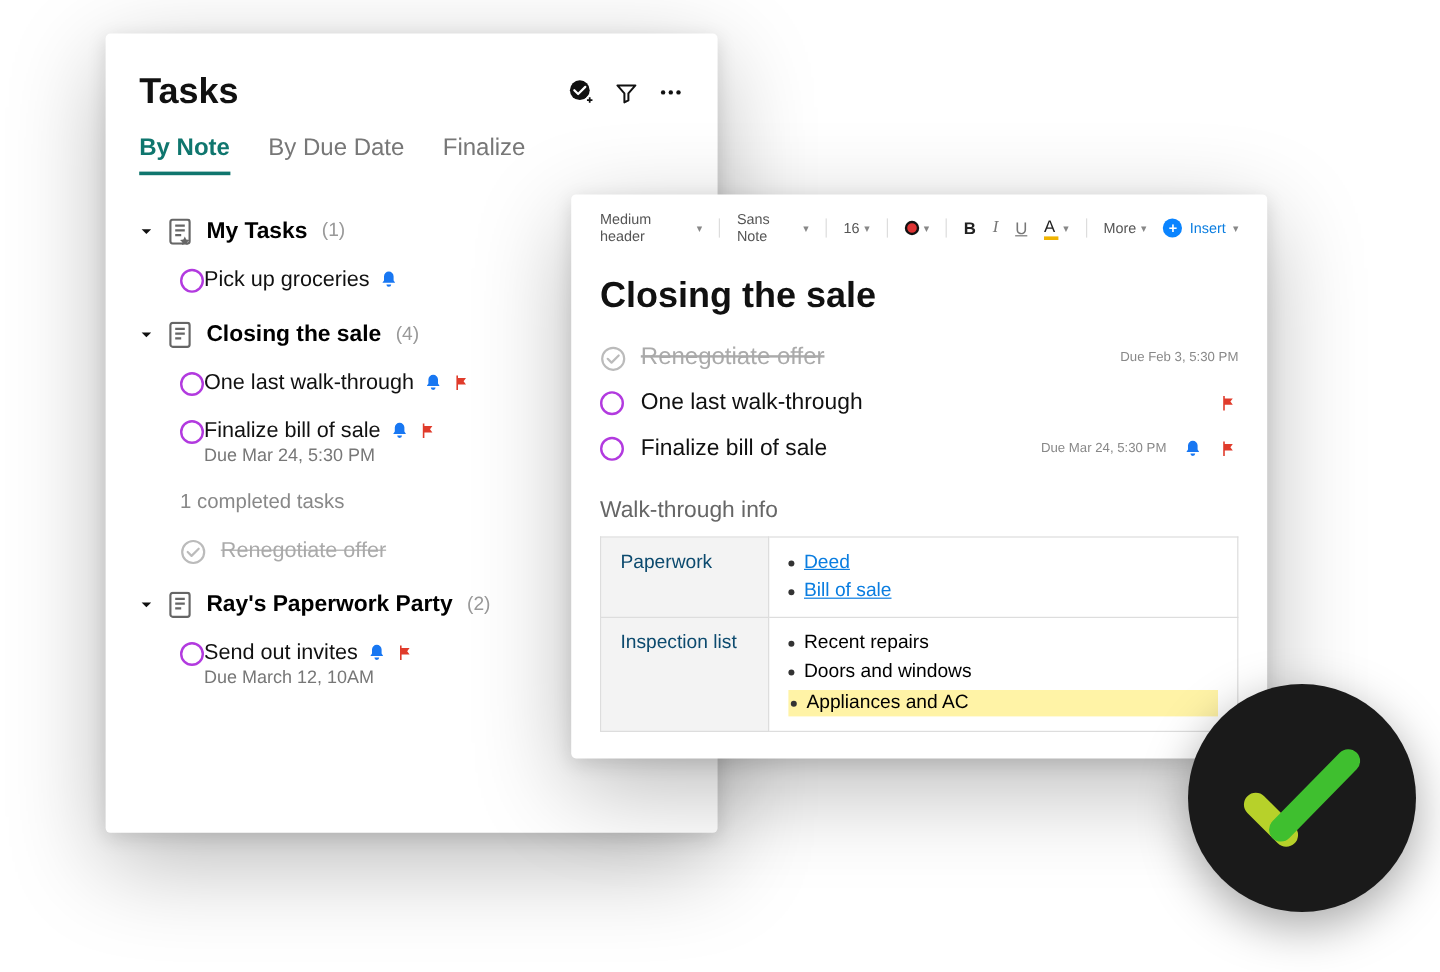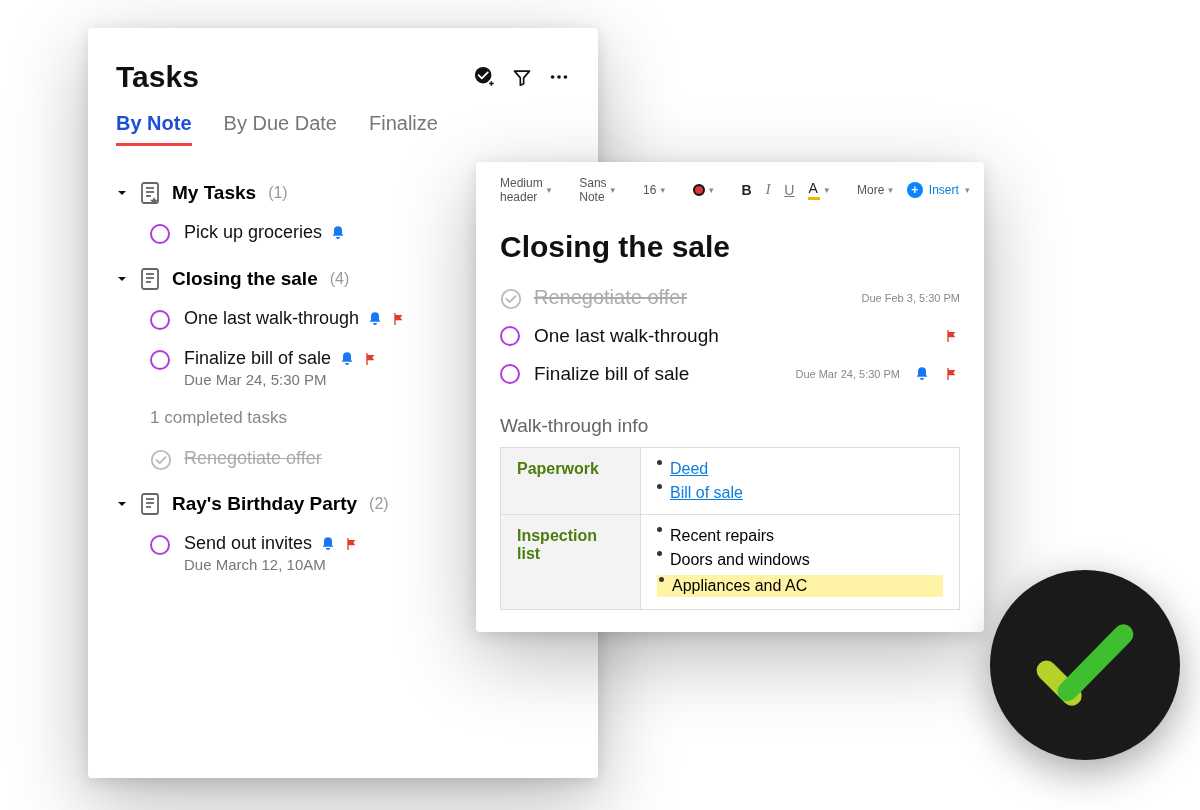--- a/index.html
+++ b/index.html
@@ -12,43 +12,43 @@
     overflow: hidden;
   }
   .panel {
     position: absolute;
     background: #fff;
     border-radius: 4px;
     box-shadow: 0 24px 80px rgba(0,0,0,0.28), 0 4px 16px rgba(0,0,0,0.12);
   }
   .left-panel {
     left: 88px; top: 28px;
-    width: 510px; height: 750px;
+    width: 510px; height: 666px;
     padding: 32px 22px 20px 22px;
   }
   .right-panel {
     left: 476px; top: 162px;
-    width: 508px; height: 470px;
+    width: 580px; height: 470px;
     padding: 14px 24px 20px 24px;
   }
   .header-row {
     display: flex; align-items: center; justify-content: space-between;
     padding: 0 6px 18px 6px;
   }
   .title { font-size: 30px; font-weight: 600; color: #111; }
   .header-actions { display:flex; align-items:center; gap:16px; color:#111; }
   .tabs { display:flex; gap:32px; padding: 0 6px 18px 6px; }
   .tab { font-size: 20px; color:#777; cursor:pointer; padding-bottom:8px; }
-  .tab.active { color:#1d4ed8; font-weight:600; border-bottom:3px solid #ef4444; }
+  .tab.active { color:#0f766e; font-weight:600; border-bottom:3px solid #0f766e; }
   .group-header { display:flex; align-items:center; gap:12px; padding: 18px 6px 6px 6px; }
   .chevron { width:12px; height:12px; display:inline-flex; align-items:center; justify-content:center; }
   .note-icon { width:20px; height:22px; color:#555; }
   .group-title { font-size:19px; font-weight:600; color:#000000; }
   .group-count { color:#999; font-weight:400; }
-  .task-row { display:flex; align-items:flex-start; gap:14px; padding: 12px 6px 6px 40px; }
+  .task-row { display:flex; align-items:flex-start; padding: 12px 6px 6px 40px; }
   .circle {
     width:20px; height:20px; border-radius:50%; border:2px solid #b23adf; flex:0 0 auto;
     margin-top:2px;
   }
   .task-body { display:flex; flex-direction:column; gap:2px; }
   .task-line { display:flex; align-items:center; gap:8px; flex-wrap:wrap; }
   .task-label { font-size:18px; color:#111; }
   .task-due { font-size:15px; color:#777; }
   .bell { color:#1877f2; }
   .flag { color:#e03b2b; }
@@ -73,23 +73,23 @@
   .note-task { display:flex; align-items:center; gap:14px; padding:8px 0; }
   .note-task .circle { margin-top:0; }
   .note-task .done-circle { margin-top:0; }
   .note-task .label { font-size:19px; color:#111; flex:0 0 auto; }
   .note-task .spacer { flex:1; }
   .note-task .due { font-size:11px; color:#888; white-space:nowrap; }
   .note-task .strike { font-size:20px; color:#aaa; text-decoration:line-through; }
   .section-title { font-size:19px; color:#666; font-weight:500; padding-top:22px; padding-bottom:10px; }
   table.info { width:100%; border-collapse:collapse; font-size:16px; }
   table.info td { border:1px solid #ddd; padding:12px 16px; vertical-align:top; }
-  table.info td.hdr { background:#f3f3f3; color:#4d7c0f; font-weight:700; width:140px; }
+  table.info td.hdr { background:#f3f3f3; color:#0c4a6e; font-weight:400; width:140px; }
   table.info ul { list-style:none; padding:0; margin:0; display:flex; flex-direction:column; gap:6px; }
-  table.info li { display:flex; gap:8px; }
+  table.info li { display:flex; align-items:center; gap:8px; }
   .bullet { width:5px;height:5px;border-radius:50%;background:#333;flex:0 0 auto; }
   .link { color:#0a7de0; text-decoration:underline; cursor:pointer; }
   .hl { background:#fff3a6; padding:2px 2px; }
 
   
   .badge {
     position:absolute; left:990px; top:570px; width:190px; height:190px;
     border-radius:50%; background:#1a1a1a; display:flex; align-items:center; justify-content:center;
     box-shadow: 0 12px 40px rgba(0,0,0,0.35);
   }
@@ -238,21 +238,21 @@
         </svg>
     </span>
     <span class="note-icon">
       <svg width="20" height="22" viewBox="0 0 20 22" fill="none" stroke="#666" stroke-width="1.8">
         <rect x="2" y="1" width="16" height="20" rx="2"></rect>
         <line x1="6" y1="6" x2="14" y2="6"></line>
           <line x1="6" y1="10" x2="14" y2="10"></line>
           <line x1="6" y1="14" x2="11" y2="14"></line>
       </svg>
     </span>
-    <span class="group-title">Ray's Birthday Party</span>
+    <span class="group-title">Ray's Paperwork Party</span>
     <span class="group-count">(2)</span>
   </div>
   <div class="task-row">
     <span class="circle"></span>
     <div class="task-body">
       <div class="task-line">
         <span class="task-label">Send out invites</span>
         <span class="bell">
           <svg width="16" height="16" viewBox="0 0 24 24" fill="currentColor">
               <path d="M12 2 A6 6 0 0 0 6 8 V13 L4 16 H20 L18 13 V8 A6 6 0 0 0 12 2 Z M9 18 A3 3 0 0 0 15 18 Z"></path>

